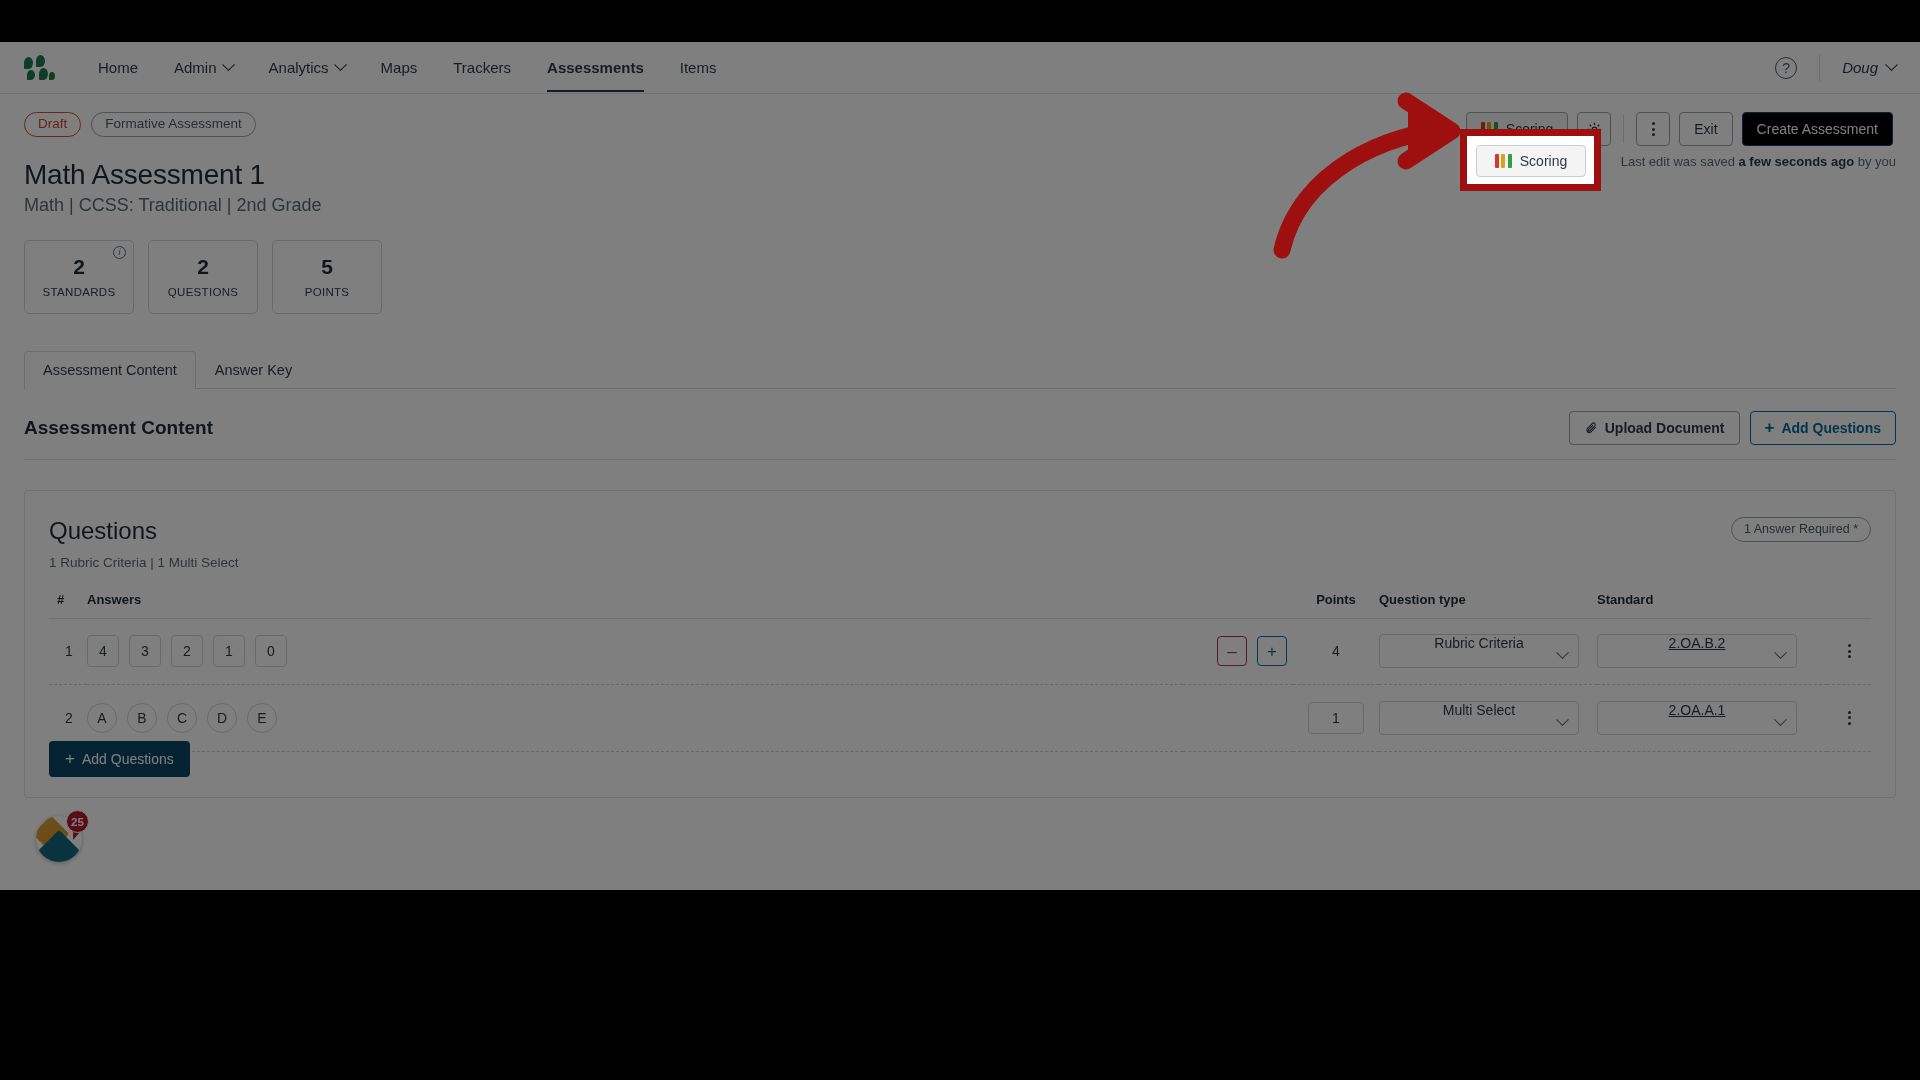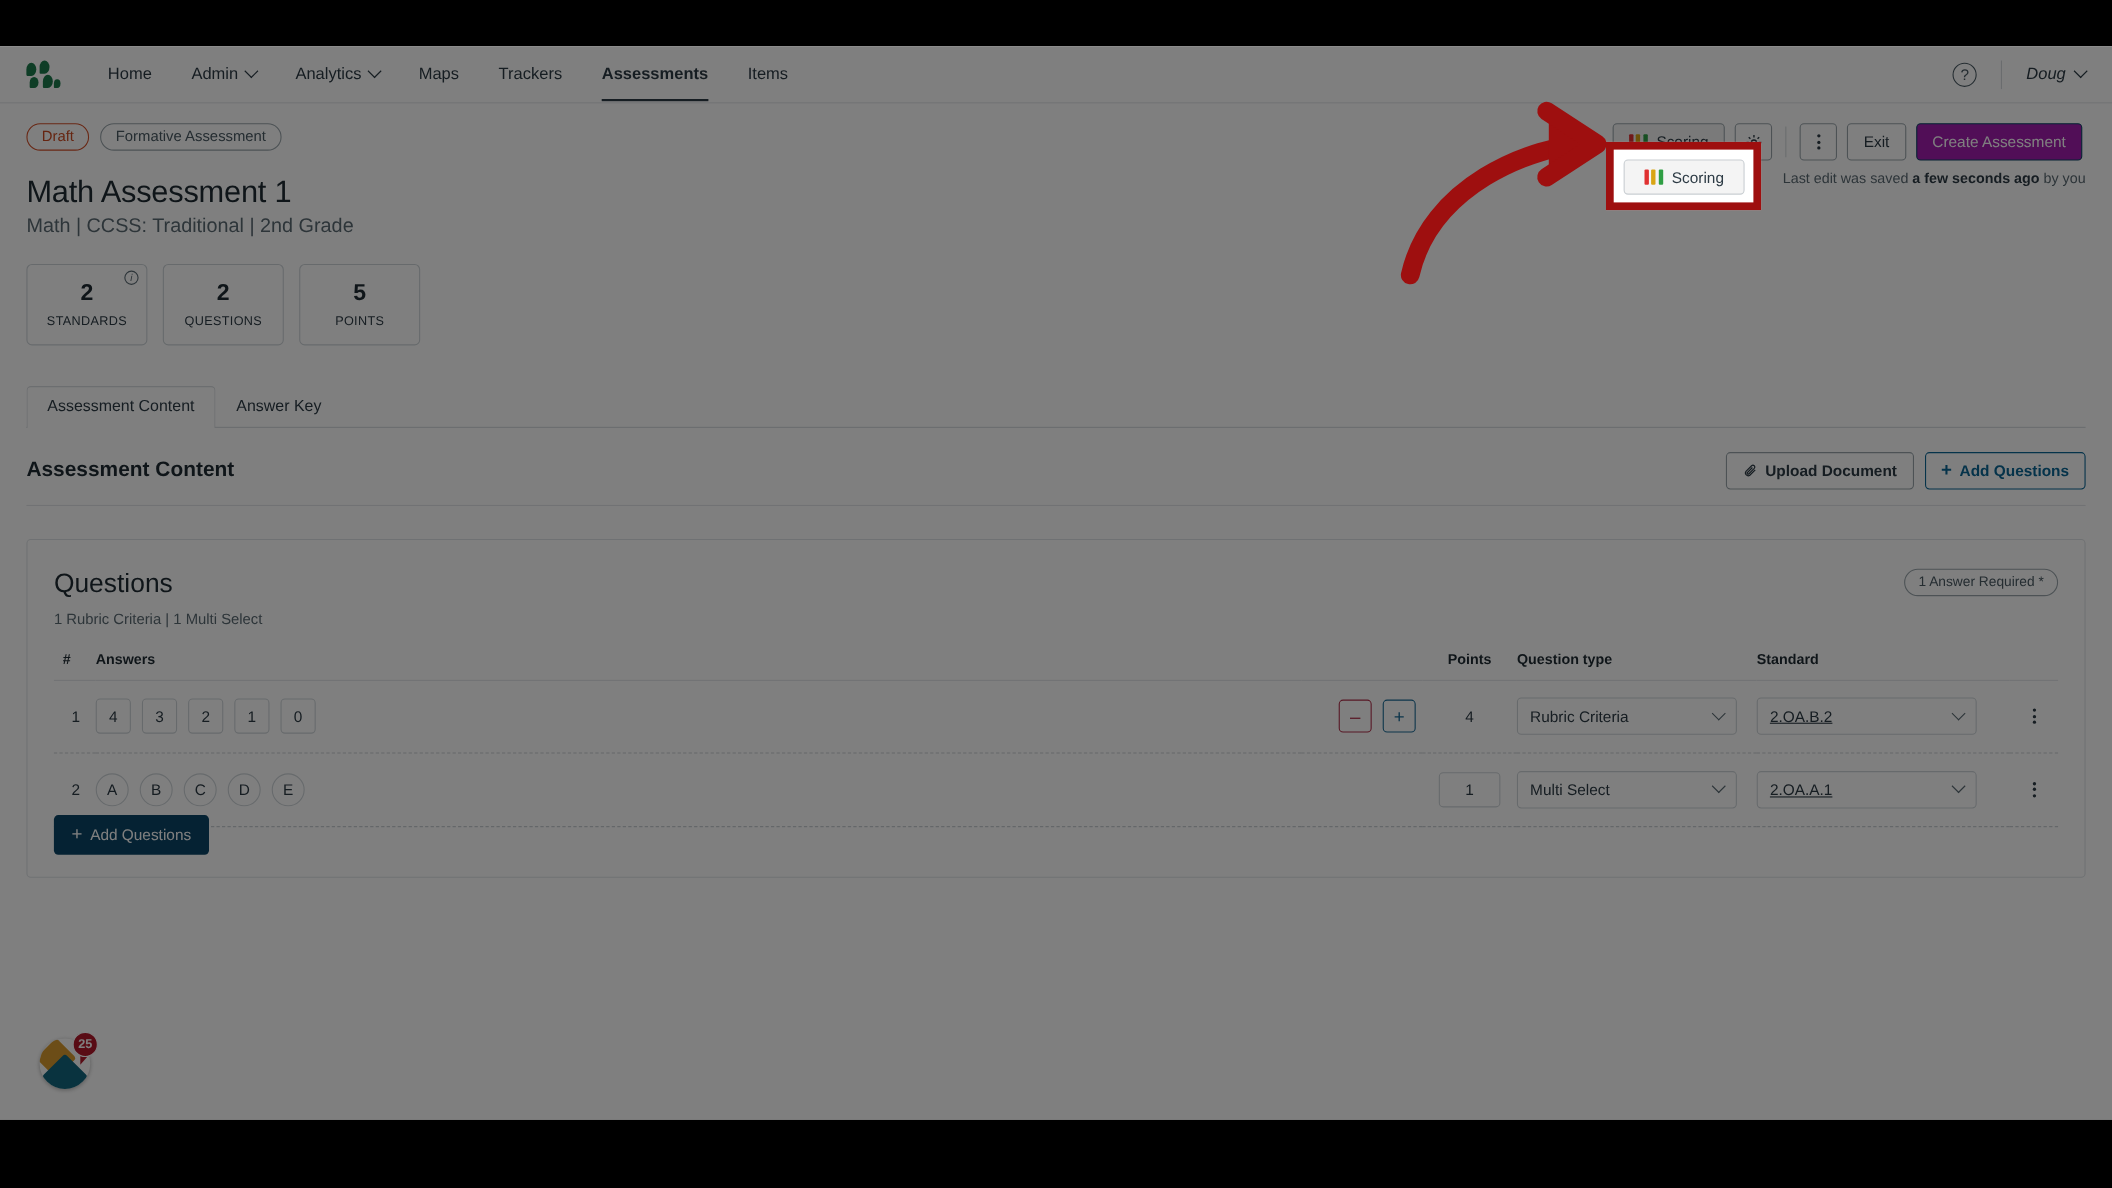--- a/index.html
+++ b/index.html
@@ -11,21 +11,21 @@
   }
   #root {
     position: relative;
     width: 1920px; height: 1080px;
     background: #000;
   }
   
   #app {
     position: absolute;
     left: 0; top: 42px;
-    width: 1920px; height: 976px;
+    width: 1920px; height: 848px;
     background: #ffffff;
     overflow: hidden;
   }
   
   #dim {
     position: absolute;
     left: 0; top: 42px;
     width: 1920px; height: 976px;
     background: rgba(0,0,0,0.50);
     pointer-events: none;
@@ -140,21 +140,21 @@
   .btn {
     height: 34px; border-radius: 4px;
     border: 1px solid #9aa5ab;
     background: #fff; color: #2d3b45;
     font-size: 14px;
     display: flex; align-items: center; justify-content: center;
     padding: 0 14px; cursor: pointer; white-space: nowrap;
     font-family: "Liberation Sans", sans-serif;
   }
   .btn.icon-only { width: 34px; padding: 0; }
-  .btn.primary { background: #a21caf; border-color: #0b4566; color: #fff; }
+  .btn.primary { background: #000000; border-color: #0b4566; color: #fff; }
   .scoring-btn { gap: 8px; background: #f4f4f4; }
   .score-bars { display: flex; gap: 2.5px; align-items: center; }
   .score-bars i { width: 4px; height: 14px; border-radius: 1px; display: block; }
   .vsep { width: 1px; height: 28px; background: #d5d9dd; margin: 0 3px; }
   .kebab { display: flex; flex-direction: column; gap: 2.5px; }
   .kebab i { width: 3px; height: 3px; border-radius: 50%; background: #2d3b45; display: block; }
   .saved-note {
     position: absolute; right: 24px; top: 60px;
     font-size: 13px; color: #5b6a73; white-space: nowrap;
   }
@@ -241,21 +241,21 @@
   .pts-val { font-size: 14px; color: #2d3b45; text-align: center; }
   .pts-box {
     width: 56px; height: 32px; margin: 0 auto;
     border: 1px solid #cfd5d9; border-radius: 4px;
     display: flex; align-items: center; justify-content: center;
     font-size: 14px; color: #2d3b45; background: #fff;
   }
   .select {
     height: 34px; border: 1px solid #cfd5d9; border-radius: 4px;
     display: flex; align-items: center; padding: 0 11px;
-    font-size: 14px; color: #2d3b45; background: #fff; cursor: pointer;
+    font-size: 14px; color: #2d3b45; background: #fff; cursor: pointer; flex-direction: column;
   }
   .select.type { width: 200px; }
   .select.std  { width: 200px; text-decoration: underline; }
   .select .chev {
     margin-left: auto;
     width: 9px; height: 9px;
     border-right: 1.5px solid #5b6a73;
     border-bottom: 1.5px solid #5b6a73;
     transform: rotate(45deg) translate(-2px,-2px);
   }

